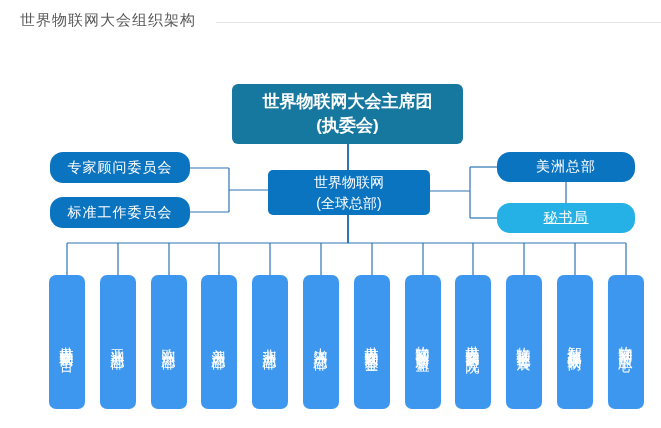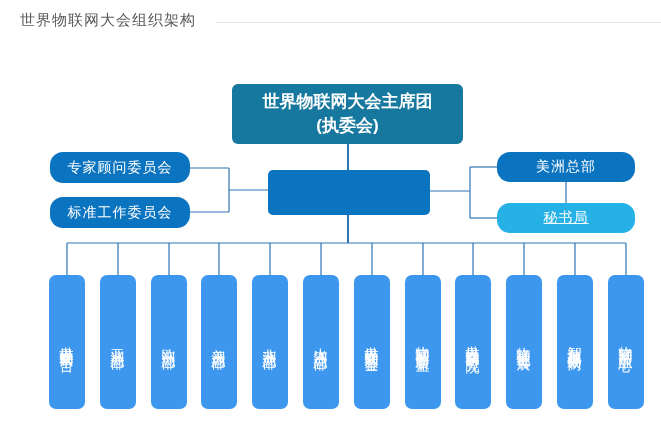--- a/index.html
+++ b/index.html
@@ -80,20 +80,22 @@
     <line x1="575" y1="243" x2="575" y2="275" stroke="#2E75B5" stroke-width="1.2"></line>
     <line x1="626" y1="243" x2="626" y2="275" stroke="#2E75B5" stroke-width="1.2"></line>
   </svg>
 
   <div class="node node-chairman">
     <div>世界物联网大会主席团</div>
     <div>(执委会)</div>
   </div>
 
   <div class="node node-hq">
+    <div>世界物联网</div>
+    <div>(全球总部)</div>
   </div>
 
   <div class="node node-side node-left1">
     <span>专家顾问委员会</span>
   </div>
   <div class="node node-side node-left2">
     <span>标准工作委员会</span>
   </div>
 
   <div class="node node-side node-right1">

